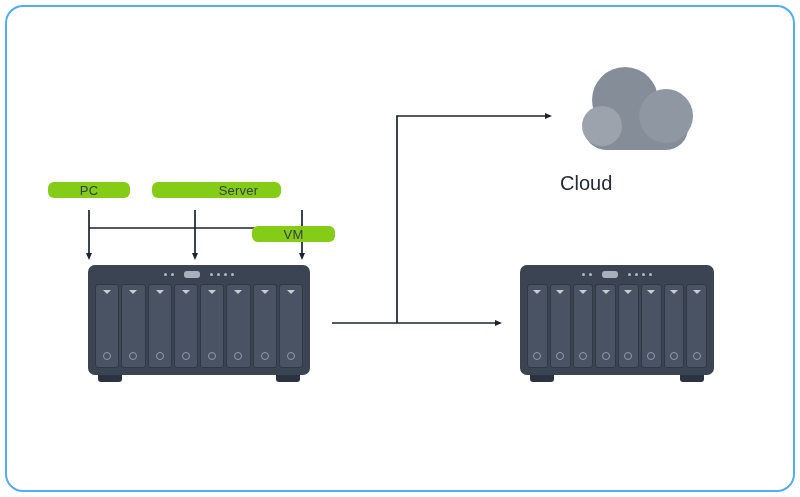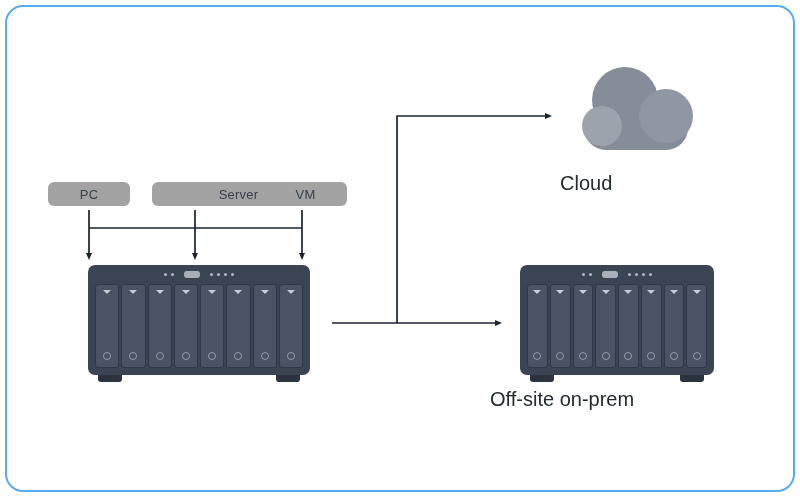--- a/index.html
+++ b/index.html
@@ -6,28 +6,28 @@
   #canvas {
     position:relative; width:800px; height:497px; background:#ffffff;
     font-family:"Liberation Sans", sans-serif; overflow:hidden;
   }
   .frame {
     position:absolute; left:5px; top:5px; right:5px; bottom:5px;
     border:2px solid #56ACF2; border-radius:18px; background:#ffffff;
   }
   
   .chip {
-    position:absolute; top:182px; height:24px;
-    background:#a3a3a3; border-radius:6px;
+    position:absolute; top:182px; height:16px;
+    background:#84cc16; border-radius:6px;
     display:flex; align-items:center; justify-content:center;
     font-size:13px; color:#39414E; letter-spacing:.2px;
   }
   #chip-pc     { left:48px;  width:82px; }
   #chip-server { left:152px; width:85px;padding-left:44px; }
-  #chip-vm     { left:264px; width:83px; }
+  #chip-vm     { left:252px; width:83px;margin-top:44px; }
 
   
   .nas {
     position:absolute; background:#3A4452; border-radius:7px;
   }
   .nas-primary { left:88px;  top:265px; width:222px; height:110px; }
   .nas-offsite { left:520px; top:265px; width:194px; height:110px; }
   .nas-top {
     position:absolute; left:0; right:0; top:0; height:18px;
     display:flex; align-items:center; justify-content:center; gap:4px;
@@ -200,14 +200,13 @@
   </div>
 
   <svg class="abs-svg" style="left:570px; top:60px;" width="130" height="104" viewBox="0 0 130 104">
     <circle cx="55" cy="40" r="33" fill="#858D98"></circle>
     <rect x="14" y="46" width="104" height="44" rx="22" fill="#858D98"></rect>
     <circle cx="96" cy="56" r="27" fill="#8F97A2"></circle>
     <circle cx="32" cy="66" r="20" fill="#9CA3AD"></circle>
   </svg>
 
   <div class="dest-label" id="cloud-label">Cloud</div>
-  <div class="dest-label" id="offsite-label">Off-site on-prem</div>
 </div>
 
 </body></html>

